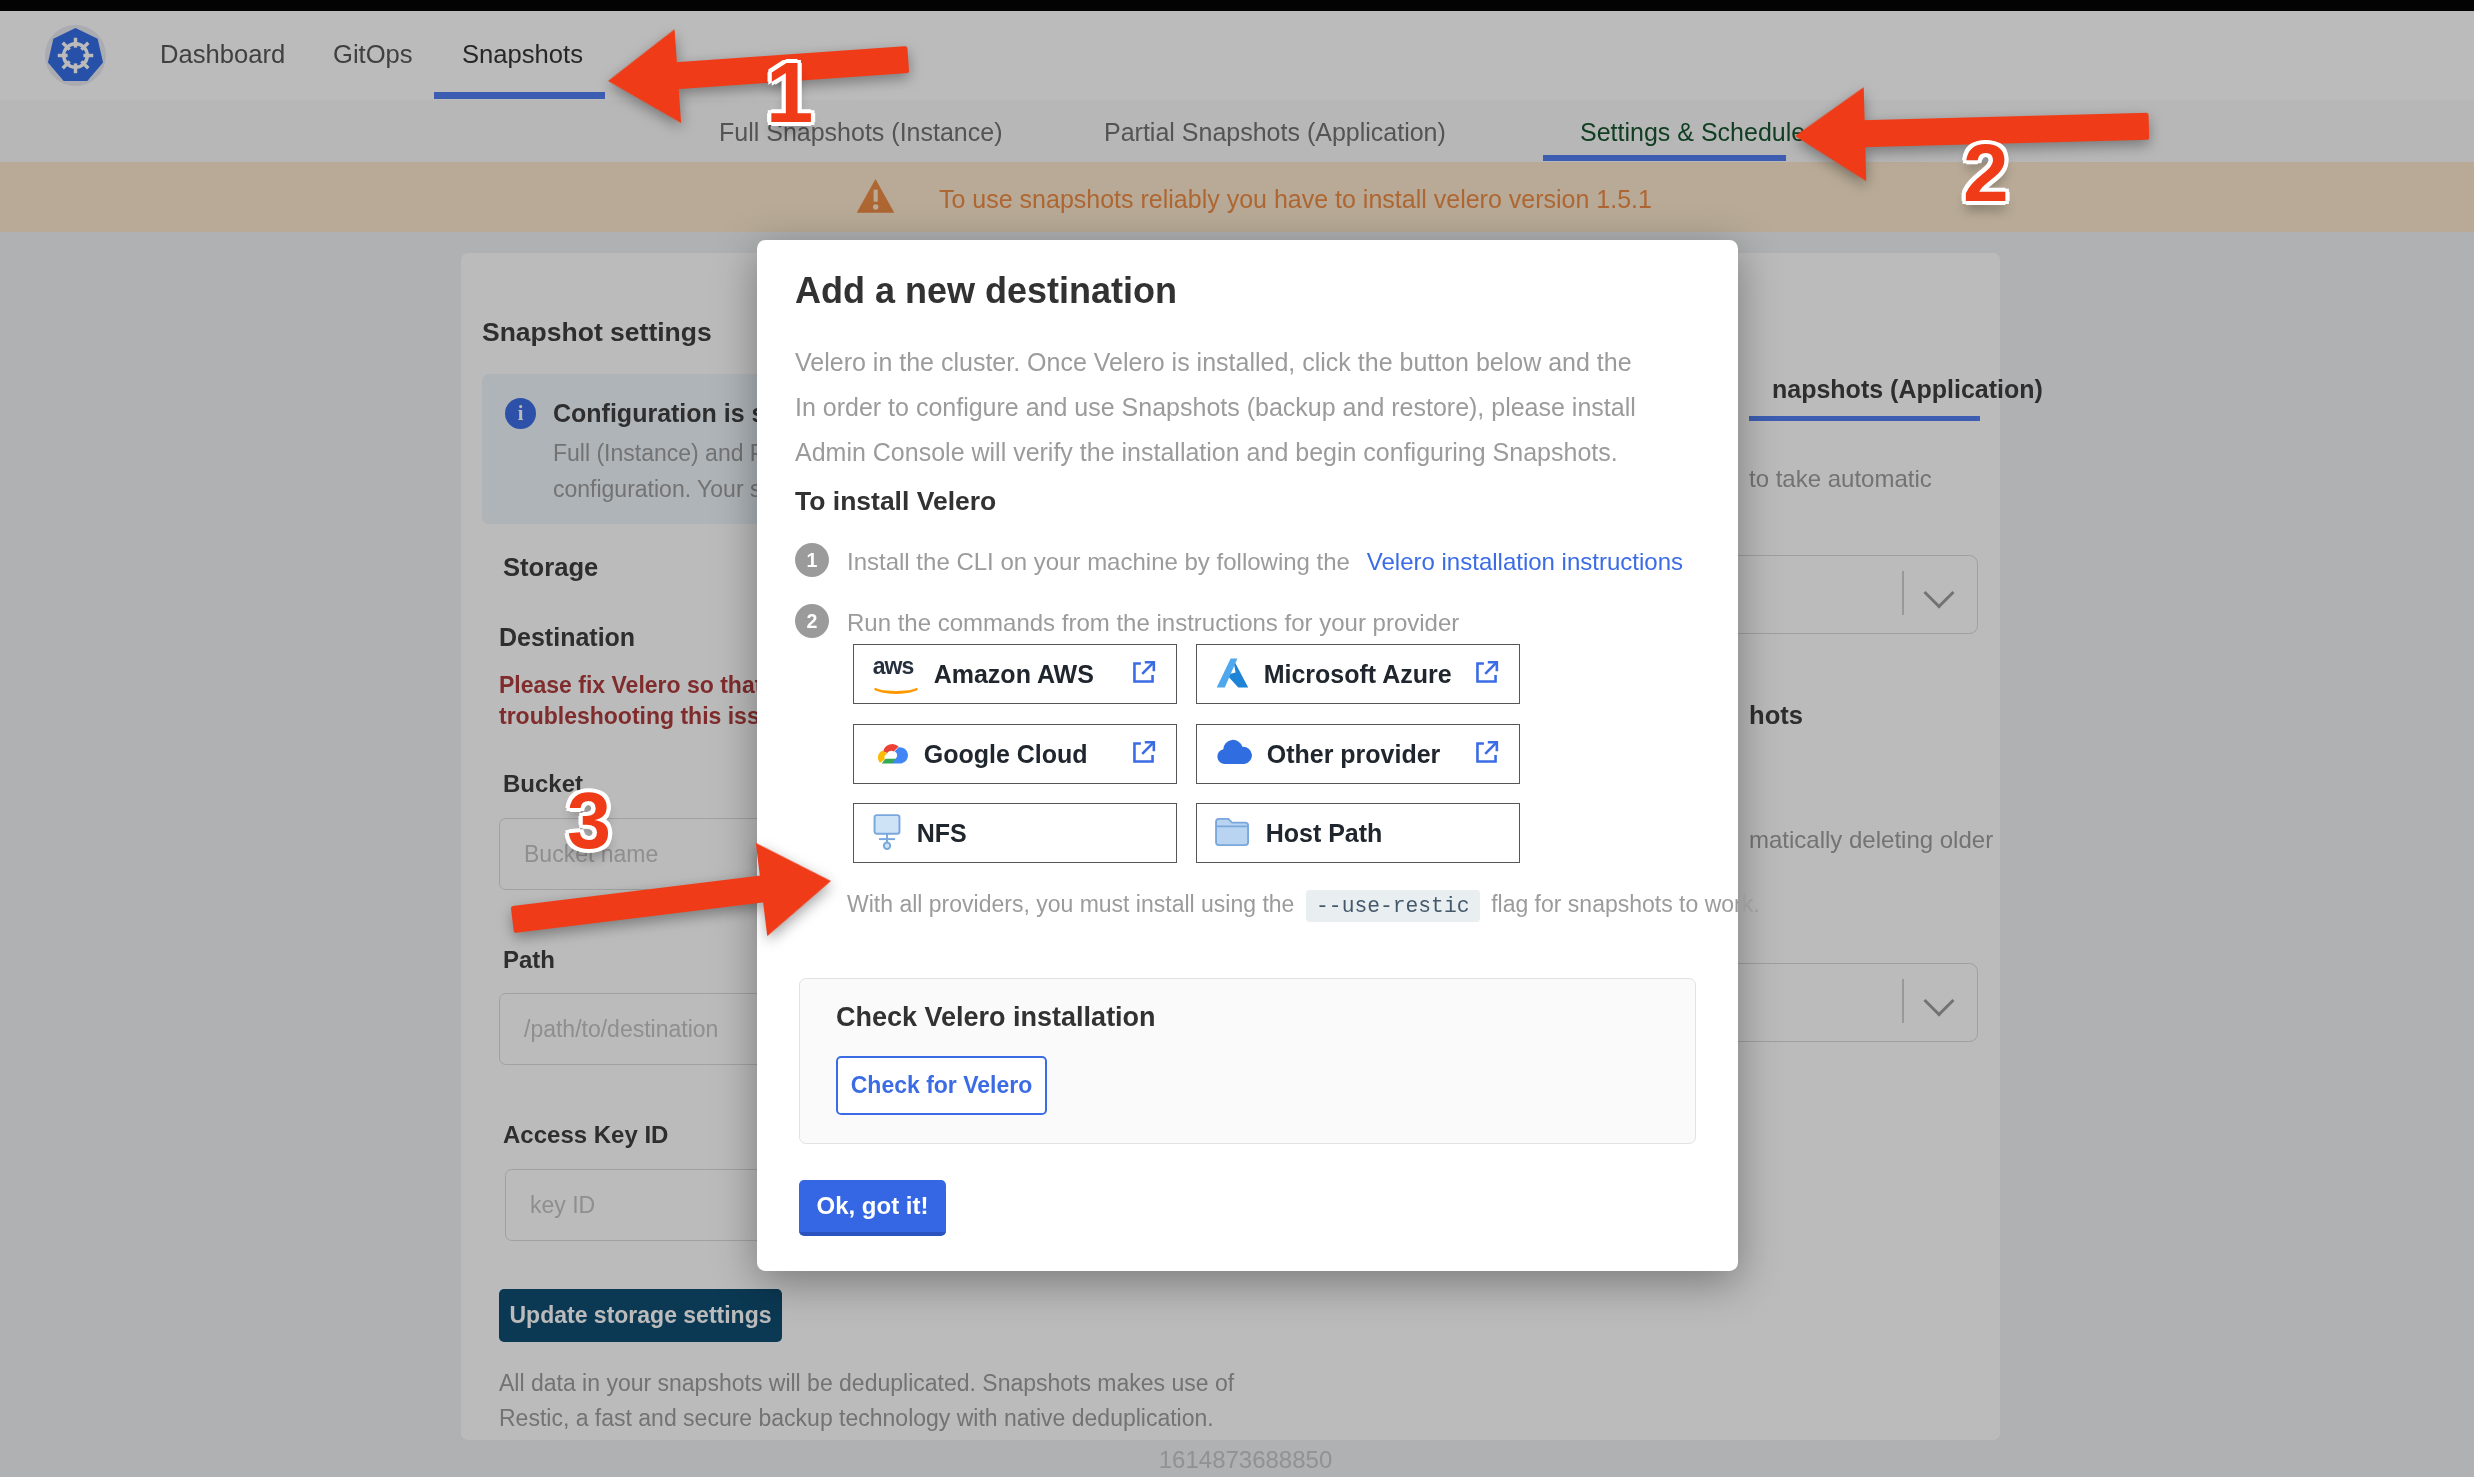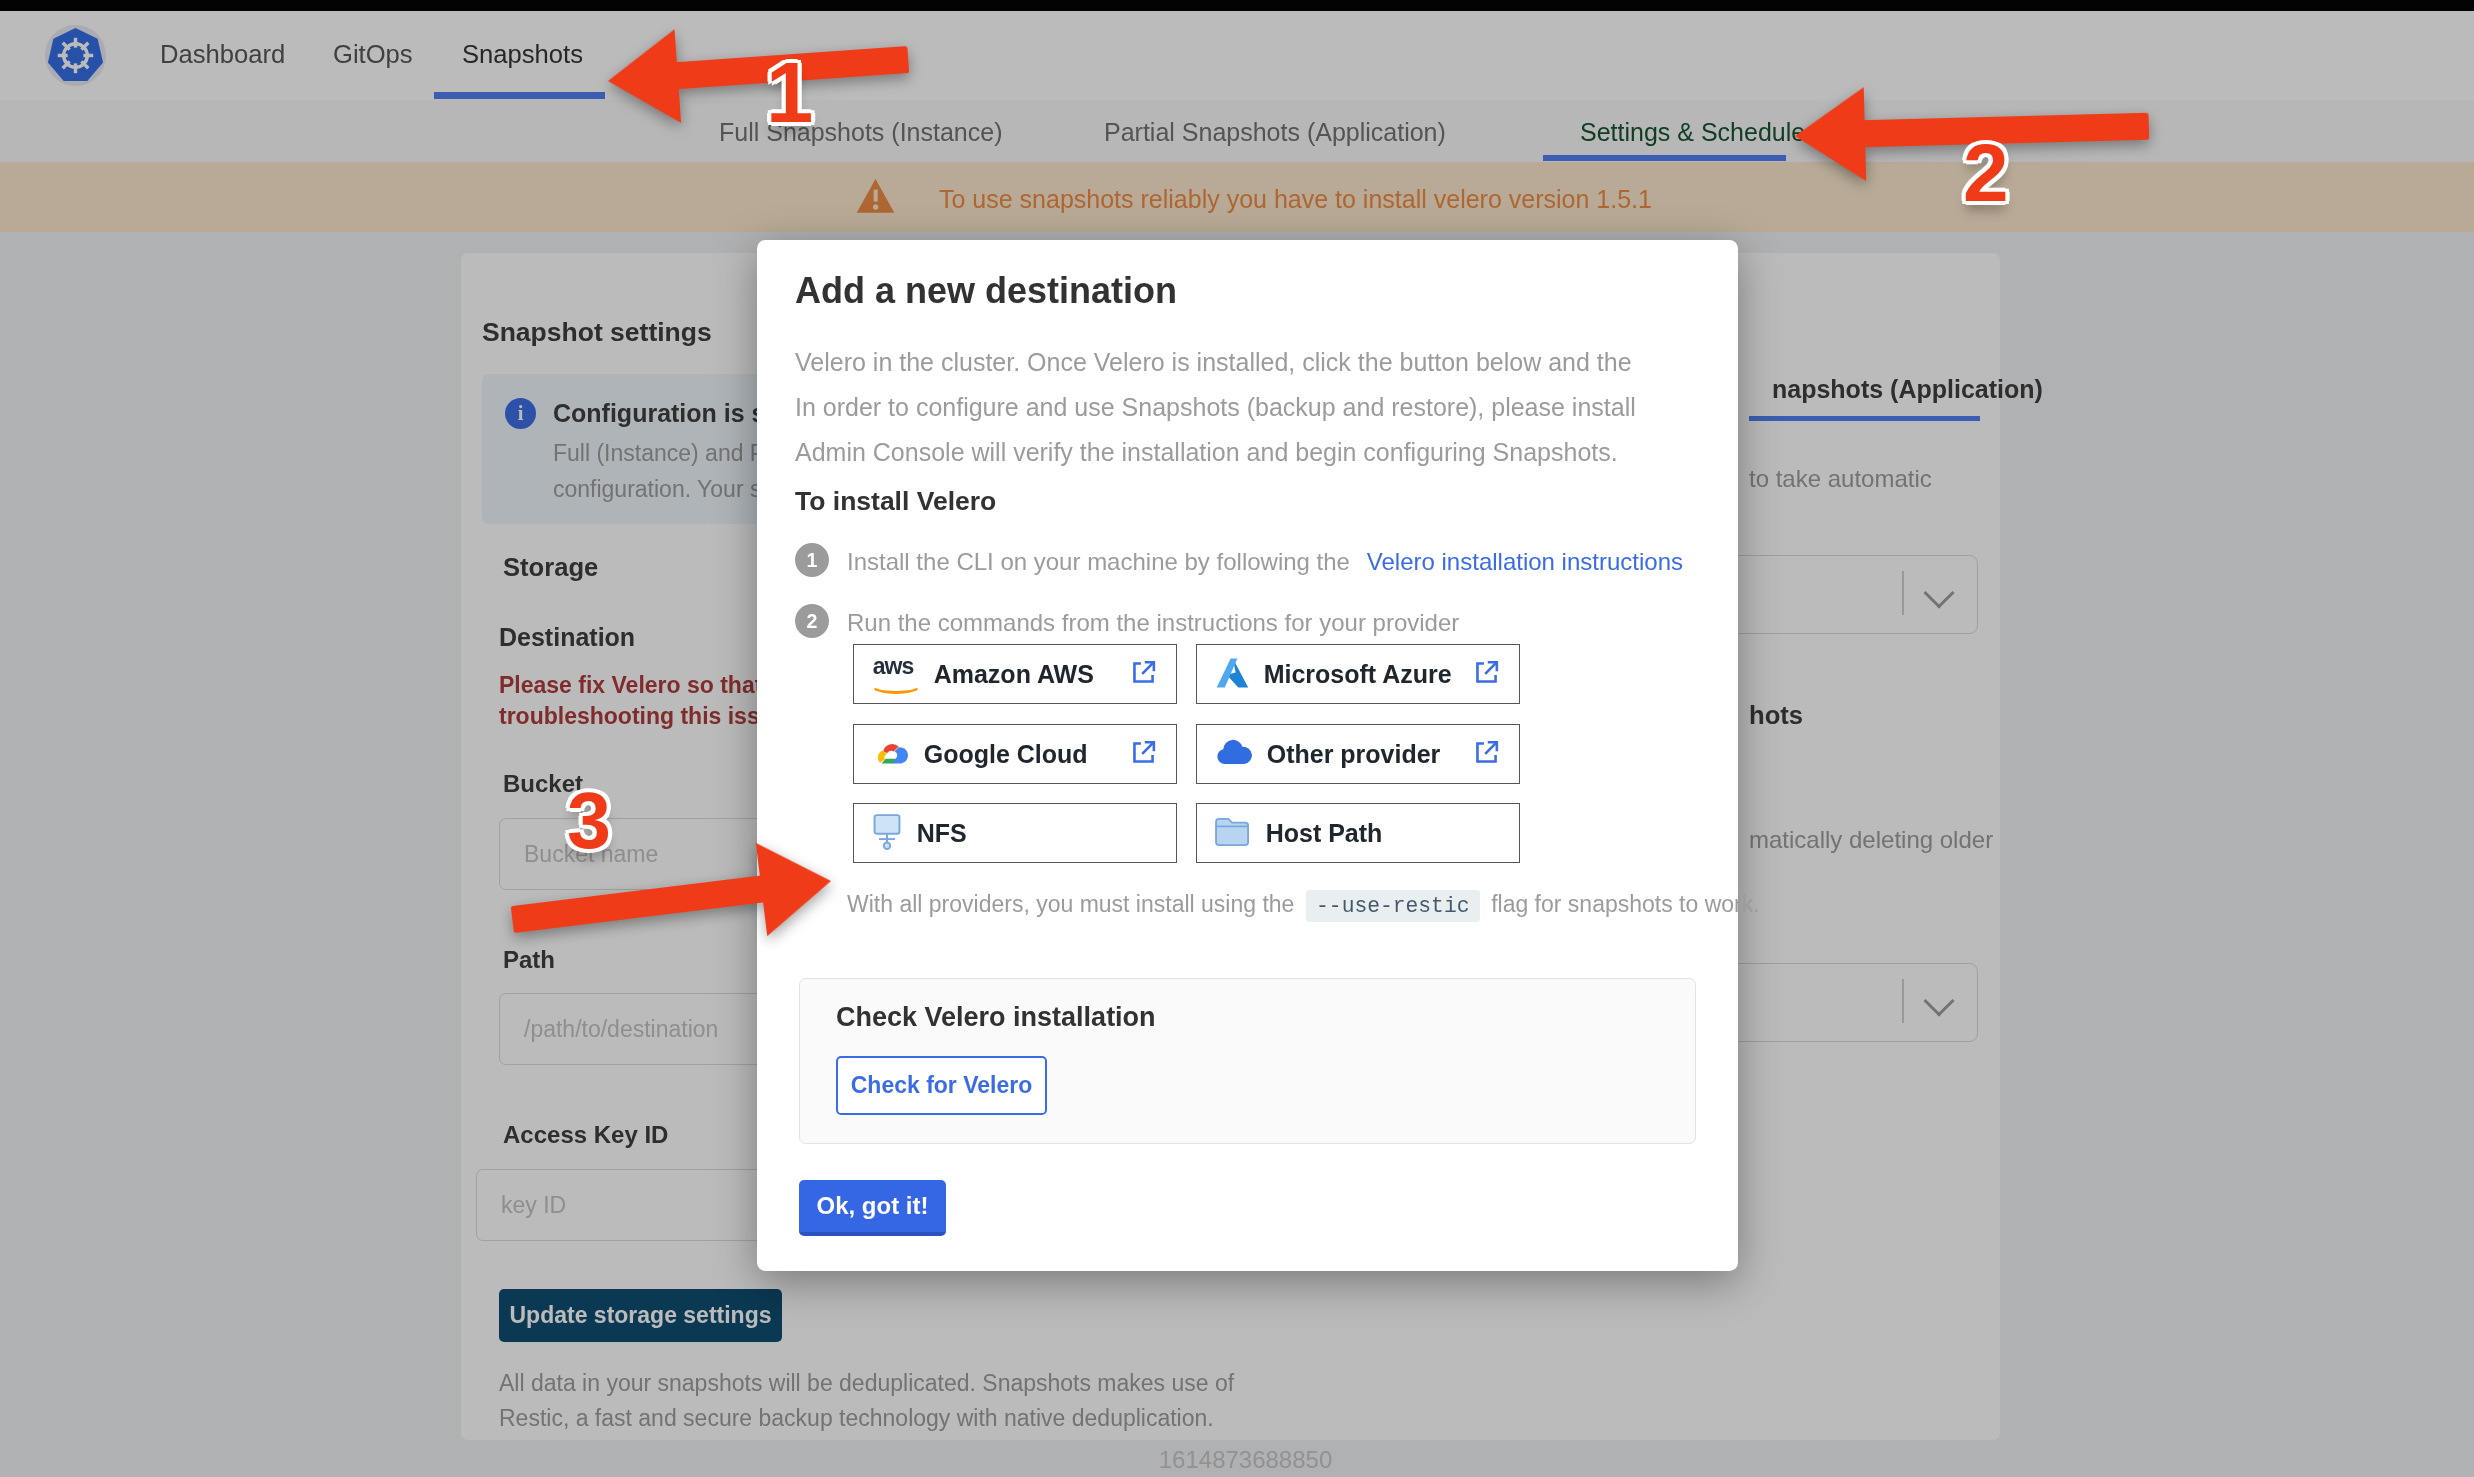--- a/index.html
+++ b/index.html
@@ -152,21 +152,21 @@
 <div class="abs storage-h h-bold">Storage</div>
 <div class="abs dest-h h-bold">Destination</div>
 <div class="abs err" style="left:499px;top:672px;">Please fix Velero so that th</div>
 <div class="abs err" style="left:499px;top:703px;">troubleshooting this issue</div>
 
 <div class="abs field-label h-bold" style="left:503px;top:770px;">Bucket</div>
 <input class="abs tinput" style="left: 499px; top: 818px;" placeholder="Bucket name">
 <div class="abs field-label h-bold" style="left:503px;top:946px;">Path</div>
 <input class="abs tinput" style="left: 499px; top: 993px;" placeholder="/path/to/destination">
 <div class="abs field-label h-bold" style="left:503px;top:1121px;">Access Key ID</div>
-<input class="abs tinput" style="left: 476px; top: 1169px;" placeholder="key ID">
+<input class="abs tinput" style="left: 505px; top: 1169px;" placeholder="key ID">
 <div class="abs updbtn">Update storage settings</div>
 <div class="abs dedup gray" style="left:499px;top:1370px;">All data in your snapshots will be deduplicated. Snapshots makes use of</div>
 <div class="abs dedup gray" style="left:499px;top:1405px;">Restic, a fast and secure backup technology with native deduplication.</div>
 
 <div class="abs rtab h-bold">napshots (Application)</div>
 <div class="abs rtab-underline"></div>
 <div class="abs rtext gray" style="left:1749px;top:465px;">to take automatic</div>
 <div class="abs rselect" style="top:555px;">
   <div class="sel-div"></div>
   <div class="chev"></div>

